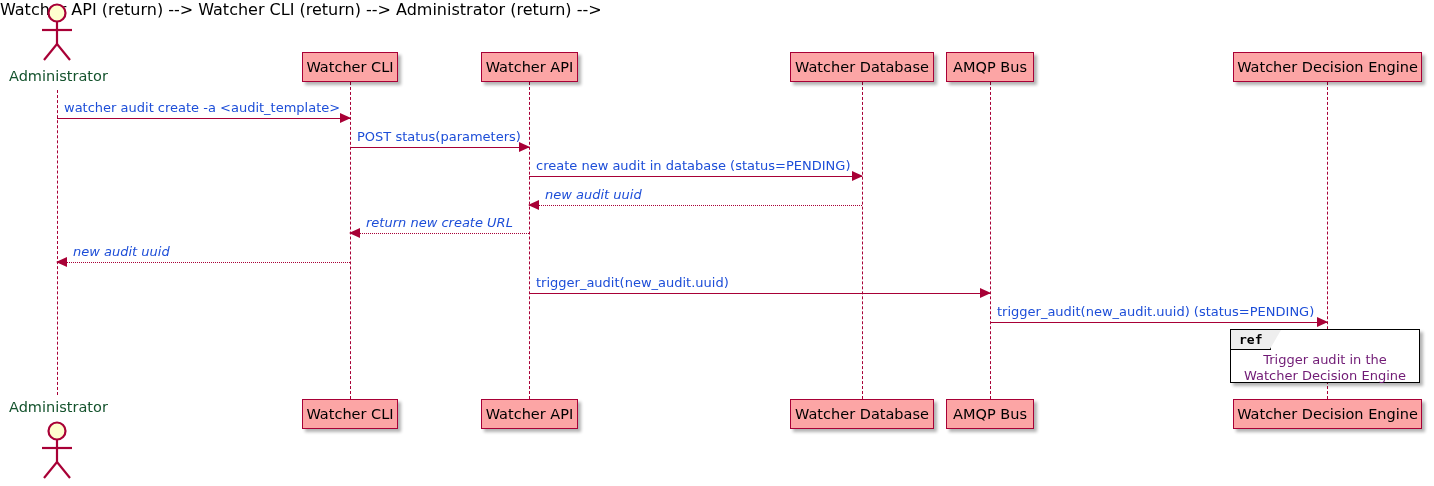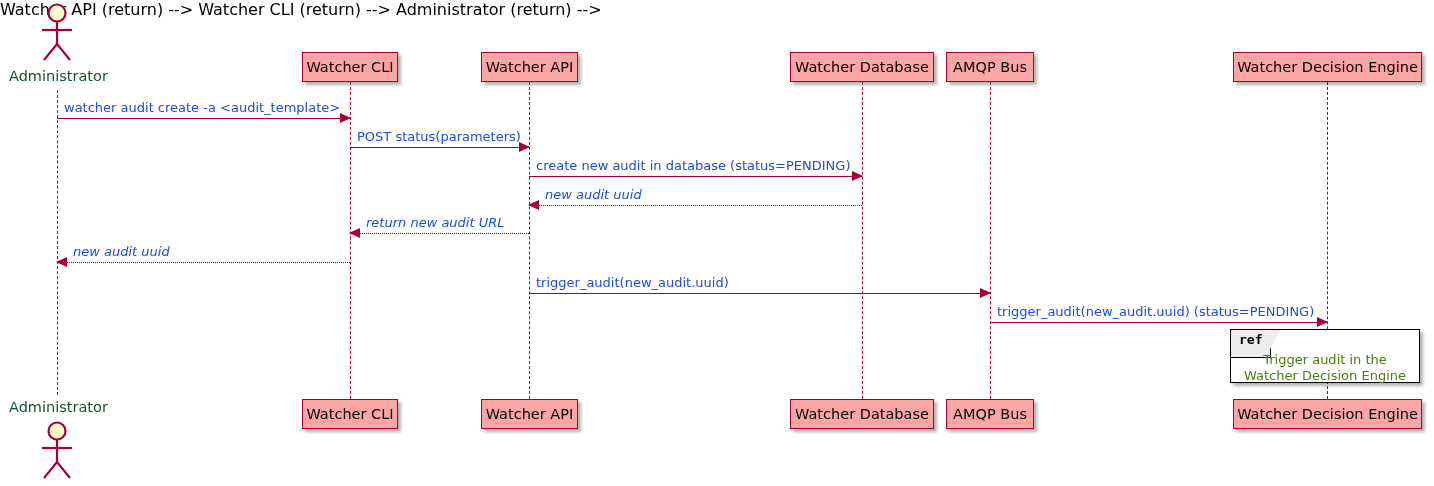--- a/index.html
+++ b/index.html
@@ -73,35 +73,35 @@
     box-shadow:3px 3px 3px rgba(0,0,0,0.30);
     box-sizing:border-box;
   }
   .ref-tab{
     position:absolute;left:0;top:0;
     height:19px;
     background:#EEEEEE;
     border-right:1.5px solid #000000;
     border-bottom:1.5px solid #000000;
     display:flex;align-items:center;
-    padding:0 8px 8px 8px;
+    padding:0 8px 0 8px;
     font-weight:bold;font-size:13px;color:#000000;
     font-family:"DejaVu Sans Mono","Liberation Mono",monospace;
   }
   .ref-tab::after{
     content:"";
     position:absolute;right:-11px;top:0;
     width:0;height:0;
     border-top:19px solid #EEEEEE;
     border-right:11px solid transparent;
   }
   .ref-body{
     position:absolute;left:0;right:0;top:22px;
     text-align:center;
-    font-size:13px;line-height:16px;color:#4d7c0f;
+    font-size:13px;line-height:16px;color:#701a75;
   }
   .ref-body div{white-space:nowrap;}
 </style>
 </head>
 <body>
 
 <div id="canvas">
 
   
   <div class="lifeline" style="left:57px;top:90px;height:305px;"></div>
@@ -159,21 +159,21 @@
   <div class="msg left dotted" style="left:529px;top:205px;width:333px;">
     <div class="line"></div>
     <div class="head"></div>
     <div class="label">new audit uuid</div>
   </div>
 
    Watcher CLI (return) --&gt;
   <div class="msg left dotted" style="left:350px;top:233px;width:179px;">
     <div class="line"></div>
     <div class="head"></div>
-    <div class="label">return new audit URL</div>
+    <div class="label">return new create URL</div>
   </div>
 
    Administrator (return) --&gt;
   <div class="msg left dotted" style="left:57px;top:262px;width:293px;">
     <div class="line"></div>
     <div class="head"></div>
     <div class="label">new audit uuid</div>
   </div>
 
   

